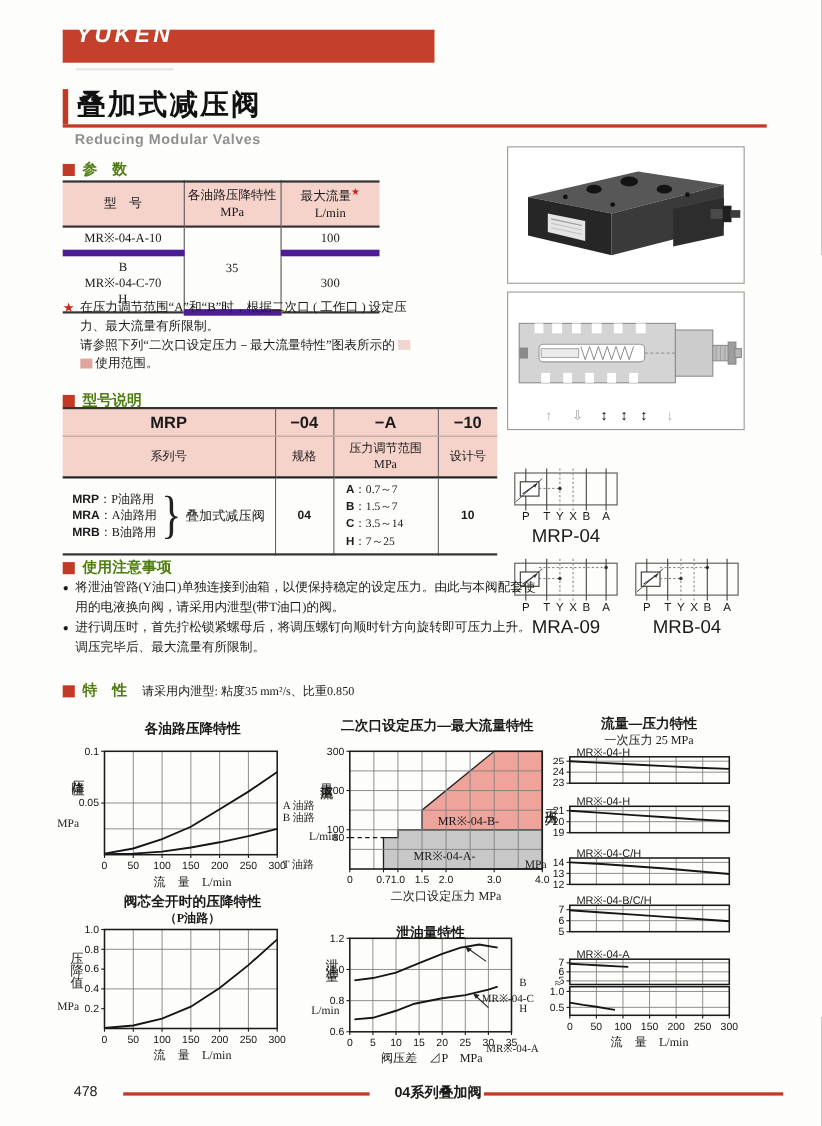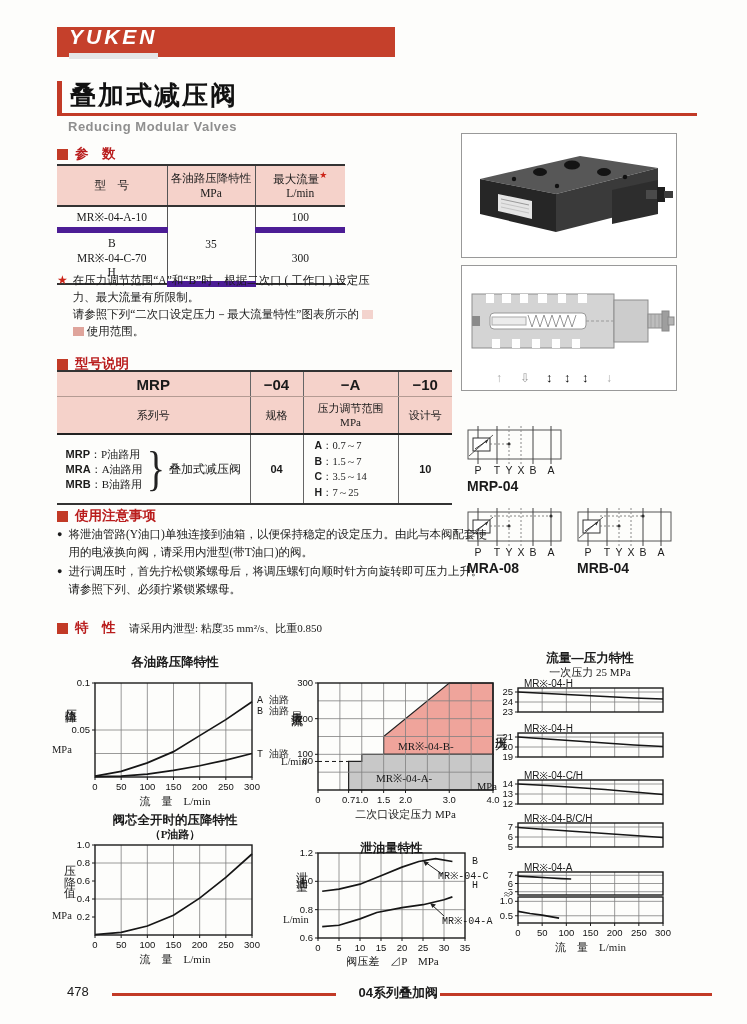--- a/index.html
+++ b/index.html
@@ -2,30 +2,30 @@
 <html><head>
 <meta charset="utf-8">
 <style>
   html,body{margin:0;padding:0;background:#888;}
   .page{position:relative;width:747px;height:1024px;background:#fdfdfb;margin:0 auto;
         font-family:"Liberation Serif",serif;color:#1a1a1a;overflow:hidden;}
   
   .logo-bar{position:absolute;left:57px;top:27px;width:338px;height:30px;background:#c5402b;
             display:flex;align-items:center;padding-left:12px;box-sizing:border-box;}
   .logo{font-family:"Liberation Sans",sans-serif;font-weight:bold;font-style:italic;font-size:21px;
-        color:#fff;letter-spacing:3px;line-height:1;border-bottom:6px solid #e5e5e5;padding-bottom:6px;}
+        color:#fff;letter-spacing:3px;line-height:1;border-bottom:2px solid #e5e5e5;padding-bottom:20px;}
   .title-bar{position:absolute;left:57px;top:81px;width:5px;height:32px;background:#c23a26;}
   .title{position:absolute;left:70px;top:78px;font-family:"Liberation Sans",sans-serif;font-weight:bold;
          font-size:26px;letter-spacing:2px;color:#111;}
   .title-underline{position:absolute;left:57px;top:113px;width:640px;height:3px;background:#c23a26;}
   .subtitle{position:absolute;left:68px;top:119px;font-family:"Liberation Sans",sans-serif;
             font-weight:bold;font-size:13px;color:#8f8f8f;letter-spacing:.5px;}
   
   .sec{position:absolute;display:flex;align-items:center;gap:7px;font-family:"Liberation Sans",sans-serif;
-       font-weight:bold;font-size:13.5px;color:#b91c1c;}
+       font-weight:bold;font-size:13.5px;color:#4d7c0f;}
   .sec .sq{width:11px;height:11px;background:#c23a26;}
   
   table{border-spacing:0;}
   .ptable{position:absolute;left:57px;top:164px;width:288px;border-collapse:collapse;text-align:center;
           font-size:11.5px;border-top:2.5px solid #333;border-bottom:2.5px solid #333;}
   .ptable th{background:#f5d2ca;font-weight:normal;height:37px;border-bottom:2.5px solid #333;line-height:1.3;}
   .ptable td{line-height:1.25;padding:3px 2px;}
   .ptable th+th,.ptable td+td{border-left:1px solid #555;}
   .ptable tbody tr.r1 td{border-bottom:6px solid #4c1d95;}
   .red-star{color:#cc2418;font-size:9px;vertical-align:super;}
@@ -61,33 +61,33 @@
   .charnote{position:absolute;left:129px;top:621px;font-size:11px;}
   
   svg.plot{position:absolute;overflow:visible;}
   svg text{font-family:"Liberation Sans",sans-serif;}
   .ctitle{position:absolute;text-align:center;font-family:"Liberation Sans",sans-serif;font-weight:bold;font-size:12.5px;}
   .csub{position:absolute;text-align:center;font-size:11px;}
   .csub-b{font-weight:bold;}
   .axlab{position:absolute;text-align:center;font-size:11px;}
   .vlab{position:absolute;writing-mode:vertical-rl;text-orientation:upright;font-size:12px;letter-spacing:2px;}
   .unit{position:absolute;font-size:10.5px;}
-  .clabel{position:absolute;font-size:10px;font-family:Liberation Mono, monospace;white-space:nowrap;}
+  .clabel{position:absolute;font-size:10px;font-family:Liberation Serif, serif;white-space:nowrap;margin-top:32px;}
   .rlabel{position:absolute;font-size:11px;white-space:nowrap;}
   .pname{position:absolute;font-size:10px;font-family:"Liberation Sans",sans-serif;white-space:nowrap;}
   .axis-break{position:absolute;font-size:11px;background:#fdfdfb;line-height:8px;}
   
   .frame{position:absolute;border:1px solid #999;background:#fff;}
   .jis-title{position:absolute;left:461px;top:409px;width:214px;text-align:center;
              font-family:"Liberation Sans",sans-serif;font-weight:bold;font-size:13px;}
   .jis-sym{position:absolute;overflow:visible;}
   .ports{position:absolute;width:95px;height:11px;font-family:"Liberation Sans",sans-serif;font-size:10.5px;}
   .ports span{position:absolute;transform:translateX(-50%);}
-  .symname{position:absolute;width:95px;font-family:"Liberation Sans",sans-serif;
-           font-weight:bold;font-size:14px;}
+  .symname{position:absolute;width:95px;text-align:center;font-family:"Liberation Sans",sans-serif;
+           font-weight:normal;font-size:17px;}
   
   .fnum{position:absolute;left:67px;top:984px;font-family:"Liberation Sans",sans-serif;font-size:13px;}
   .fline{position:absolute;top:993px;height:2.5px;background:#c23a26;}
   .ftitle{position:absolute;left:338px;top:984px;width:100px;text-align:right;
           font-family:"Liberation Sans",sans-serif;font-weight:bold;font-size:13px;}
 </style>
 </head>
 <body>
 
 <div class="page">
@@ -201,21 +201,21 @@
     <circle cx="84" cy="8" r="1.6" fill="#333"></circle>
   </svg>
   <div class="ports" style="left:467px;top:546px">
     <span style="left:11px">P</span>
     <span style="left:30px">T</span>
     <span style="left:42px">Y</span>
     <span style="left:54px">X</span>
     <span style="left:66px">B</span>
     <span style="left:84px">A</span>
   </div>
-  <div class="symname" style="left:467px;top:560px">MRA-08</div>
+  <div class="symname" style="left:467px;top:560px">MRA-09</div>
 
   <svg class="jis-sym" style="left:577px;top:508px" width="95" height="38" viewBox="0 0 95 38">
     <rect x="1" y="4" width="93" height="29" fill="none" stroke="#555"></rect>
     <line x1="11" y1="0" x2="11" y2="38" stroke="#444"></line>
     <line x1="30" y1="0" x2="30" y2="38" stroke="#444"></line>
     <line x1="42" y1="0" x2="42" y2="38" stroke="#888" stroke-dasharray="2 2"></line>
     <line x1="54" y1="0" x2="54" y2="38" stroke="#888" stroke-dasharray="2 2"></line>
     <line x1="66" y1="0" x2="66" y2="38" stroke="#444"></line>
     <line x1="84" y1="0" x2="84" y2="38" stroke="#444"></line>
     <rect x="6" y="12" width="17" height="13" fill="#fff" stroke="#333"></rect>
@@ -339,21 +339,21 @@
     <span class="sq"></span>
     <span>使用注意事项</span>
   </div>
   <div class="bullets">
     <div class="bullet">
       <span class="dot">●</span>
       <p>将泄油管路(Y油口)单独连接到油箱，以便保持稳定的设定压力。由此与本阀配套使用的电液换向阀，请采用内泄型(带T油口)的阀。</p>
     </div>
     <div class="bullet">
       <span class="dot">●</span>
-      <p>进行调压时，首先拧松锁紧螺母后，将调压螺钉向顺时针方向旋转即可压力上升。请参照下列、必须拧紧锁紧螺母。</p>
+      <p>进行调压时，首先拧松锁紧螺母后，将调压螺钉向顺时针方向旋转即可压力上升。调压完毕后、最大流量有所限制。</p>
     </div>
   </div>
 
   <div class="sec" style="left:57px;top:619px">
     <span class="sq"></span>
     <span>特　性</span>
   </div>
   <div class="charnote">请采用内泄型: 粘度35 mm²/s、比重0.850</div>
 
   <div class="ctitle" style="left:93px;top:654px;width:164px">各油路压降特性</div>
@@ -387,20 +387,21 @@
       <line x1="157" y1="94" x2="157" y2="97" stroke="#1a1a1a" stroke-width="1"></line>
       <text x="157" y="107" text-anchor="middle" font-size="9.5" fill="#111">300</text>
     </svg>
   <div class="vlab" style="left:62px;top:700px;letter-spacing:1px">压降值</div>
   <div class="unit" style="left:52px;top:744px">MPa</div>
   <div class="axlab" style="left:93px;top:794px;width:164px">流　量　L/min</div>
   <div class="clabel" style="left:257px;top:693px">A 油路</div>
   <div class="clabel" style="left:257px;top:704px">B 油路</div>
   <div class="clabel" style="left:257px;top:747px">T 油路</div>
 
+  <div class="ctitle" style="left:300px;top:652px;width:195px">二次口设定压力—最大流量特性</div>
   <svg class="plot" style="left:318px;top:683px" width="175" height="107">
       <polygon points="65.625,71.33333333333334 65.625,53.5 131.25,0 175,0 175,71.33333333333334" fill="#efa49b" stroke="#222" stroke-width="1.2"></polygon>
       <polygon points="30.624999999999996,107 30.624999999999996,78.46666666666667 43.75,78.46666666666667 43.75,71.33333333333334 175,71.33333333333334 175,107" fill="#c8c8c8" stroke="#222" stroke-width="1.2"></polygon>
       <line x1="21.875" y1="0" x2="21.875" y2="107" stroke="#808080" stroke-width="0.8"></line>
       <line x1="43.75" y1="0" x2="43.75" y2="107" stroke="#808080" stroke-width="0.8"></line>
       <line x1="65.625" y1="0" x2="65.625" y2="107" stroke="#808080" stroke-width="0.8"></line>
       <line x1="87.5" y1="0" x2="87.5" y2="107" stroke="#808080" stroke-width="0.8"></line>
       <line x1="109.375" y1="0" x2="109.375" y2="107" stroke="#808080" stroke-width="0.8"></line>
       <line x1="131.25" y1="0" x2="131.25" y2="107" stroke="#808080" stroke-width="0.8"></line>
       <line x1="153.125" y1="0" x2="153.125" y2="107" stroke="#808080" stroke-width="0.8"></line>

